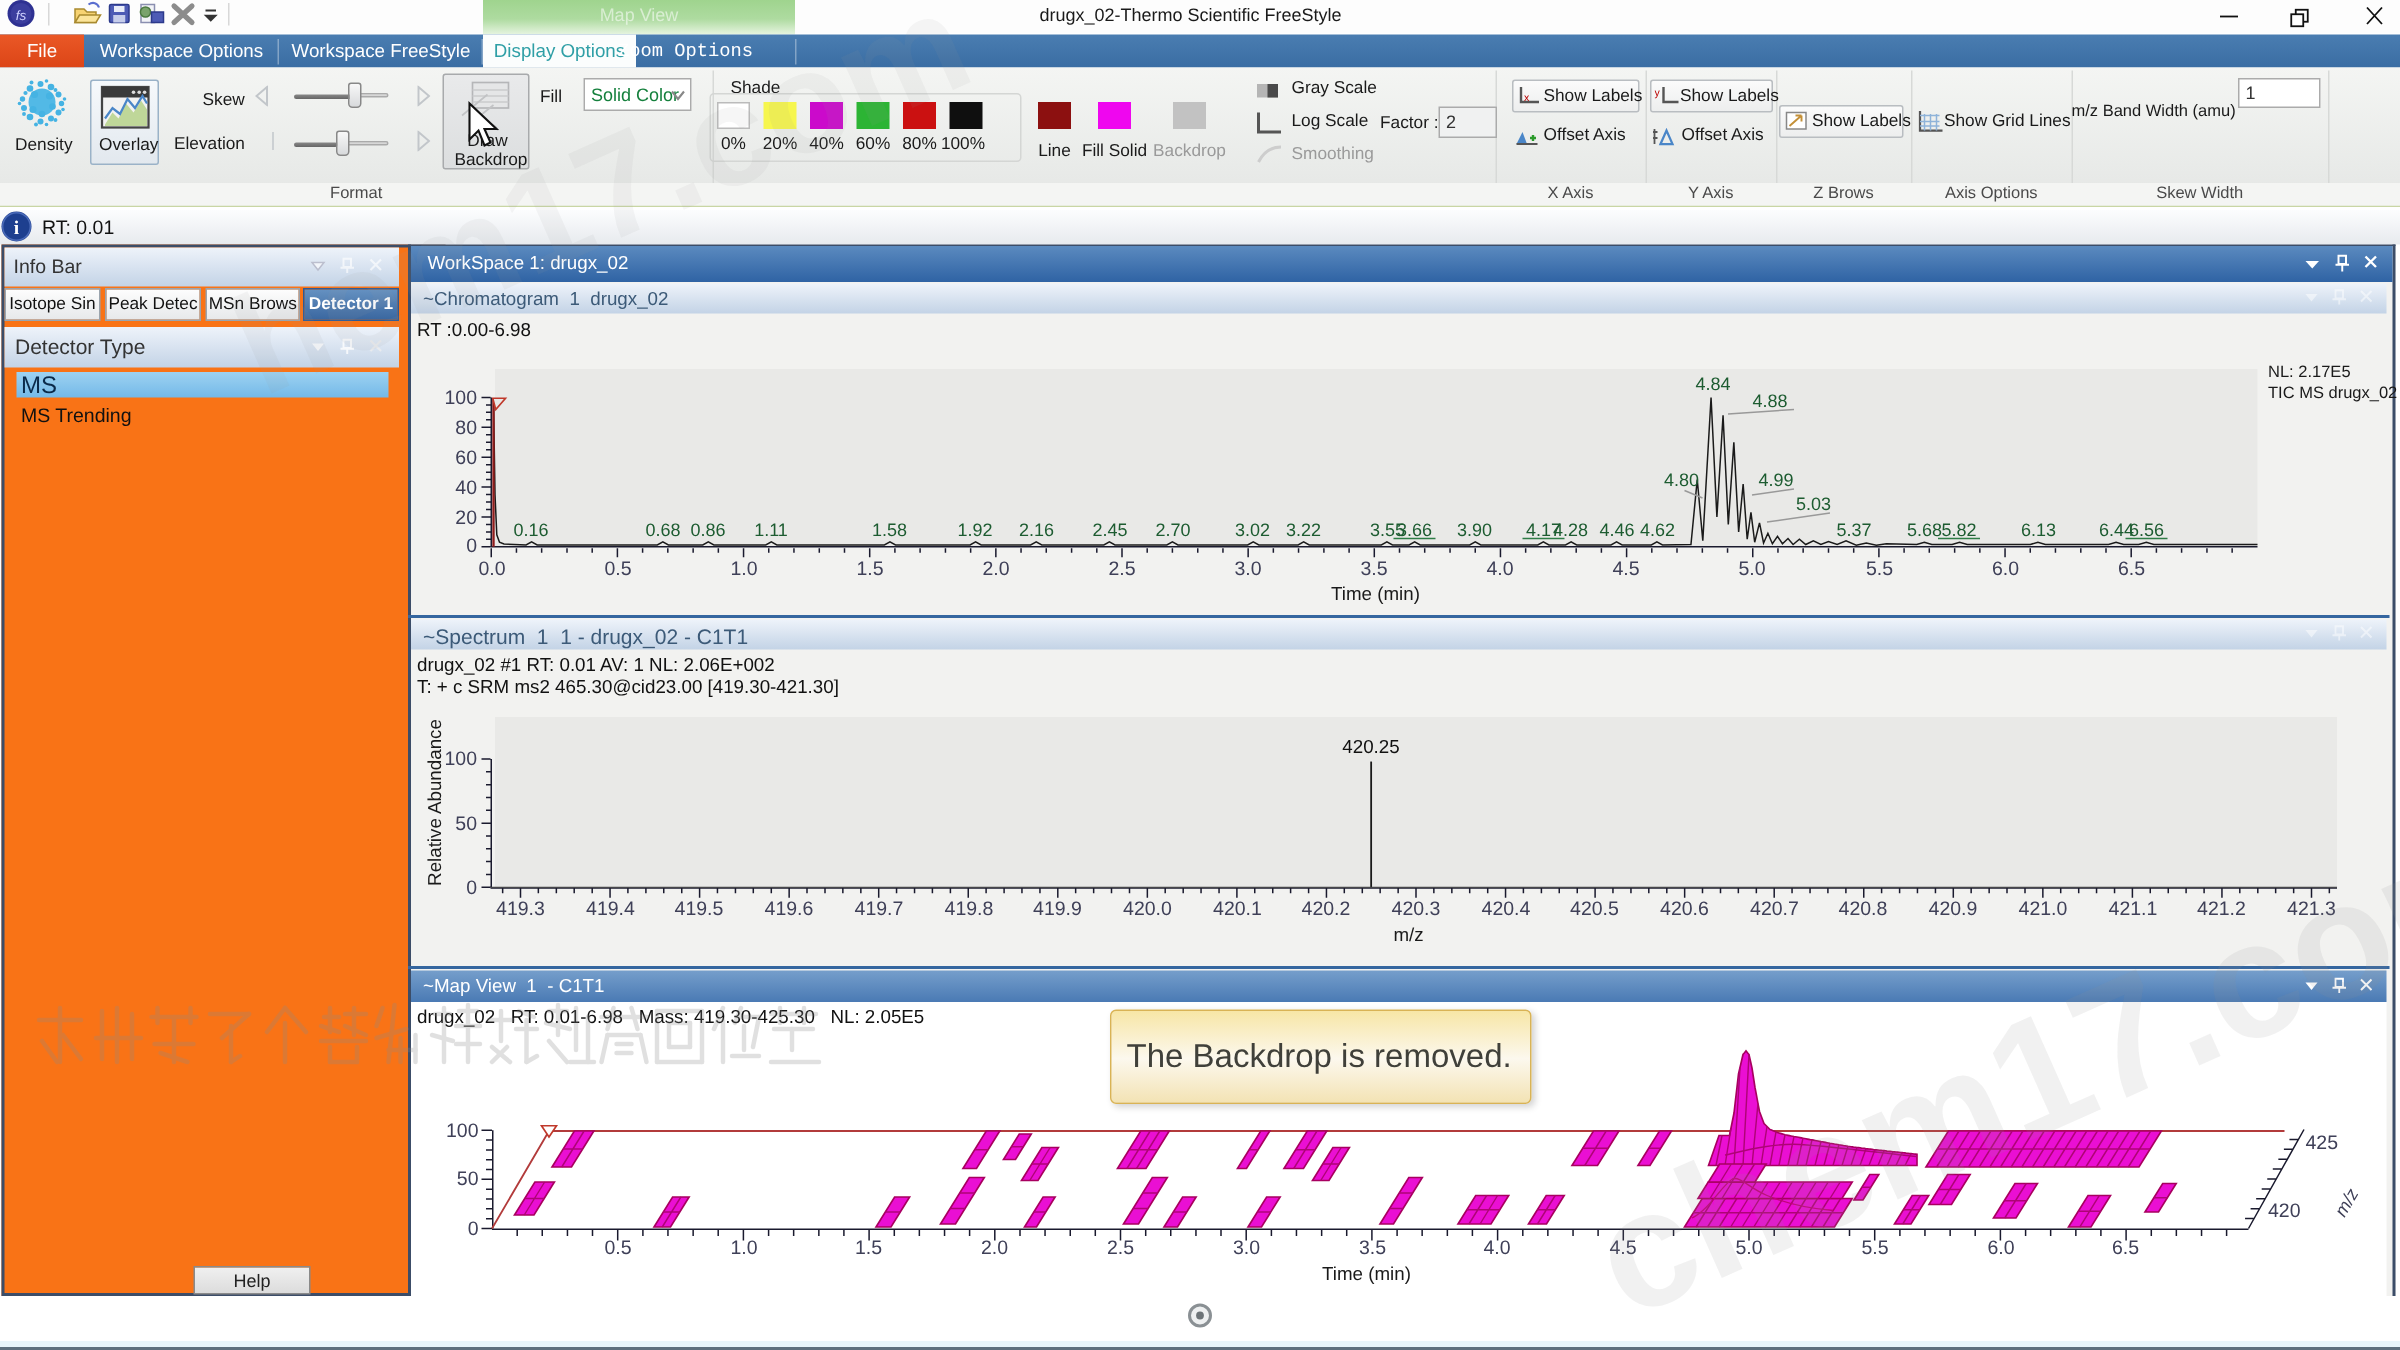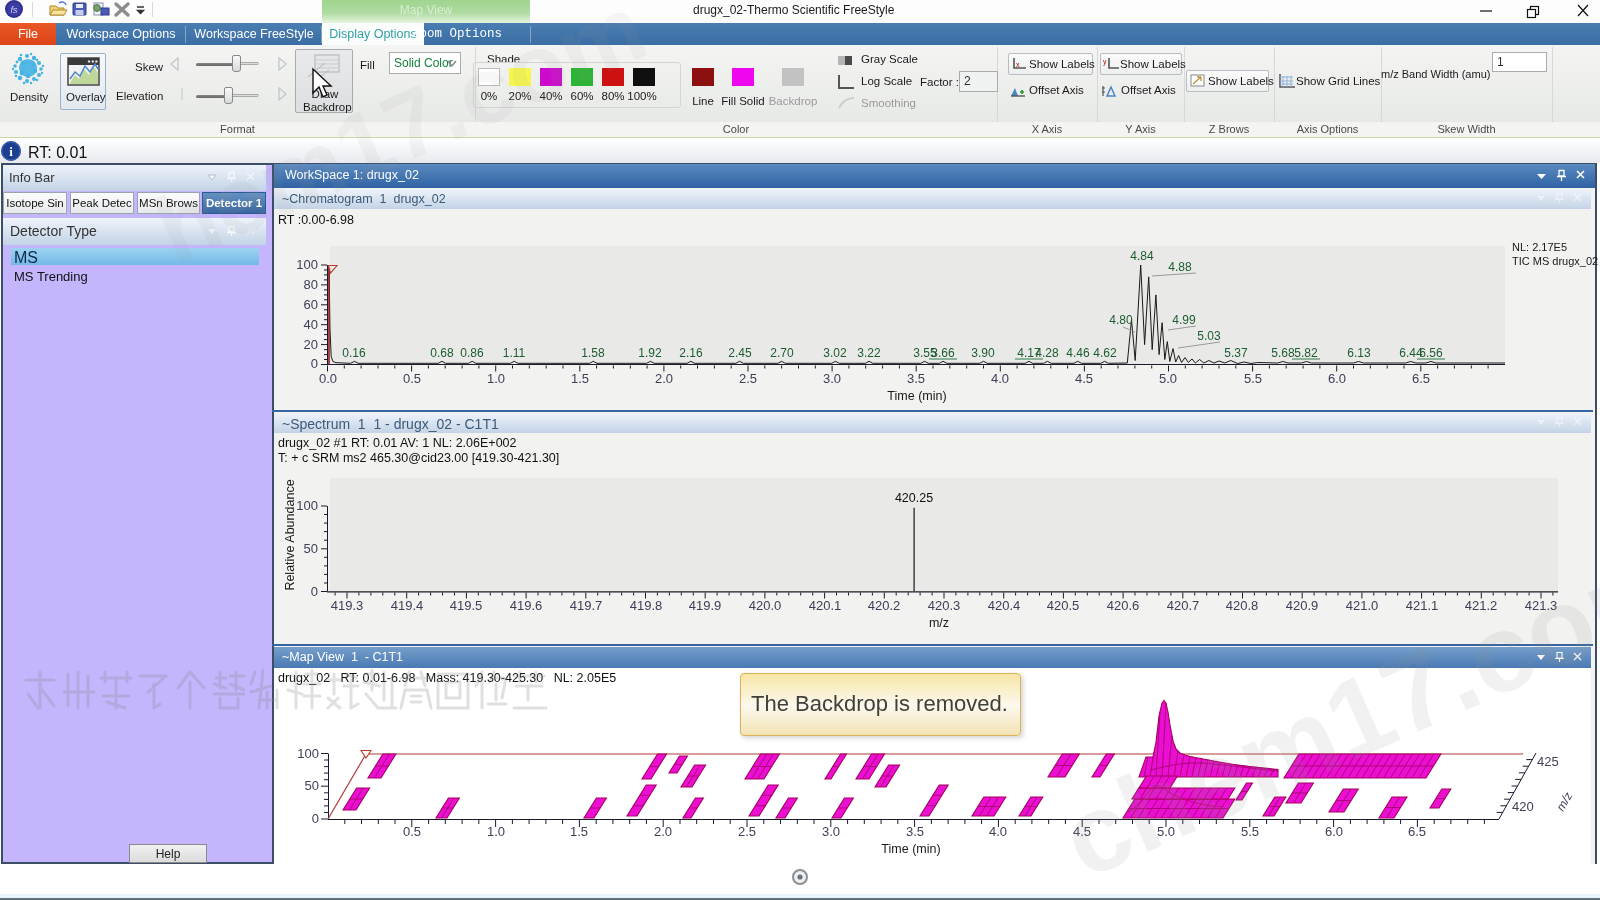--- a/index.html
+++ b/index.html
@@ -31,21 +31,21 @@
 input.rbinput, .rbinput { position:absolute; border:1px solid #ababab; background:#fff; font-size:12px; color:#333; font-family:"Liberation Sans",sans-serif; padding-left:4px; }
 .swatch { position:absolute; width:22px; height:18px; }
 .swlabel { position:absolute; font-size:11.5px; color:#1a1a1a; text-align:center; width:40px; }
 
 .slid-track { position:absolute; height:3px; background:linear-gradient(#888,#666); border-radius:2px; }
 .slid-track2 { position:absolute; height:3px; background:linear-gradient(#e8e8e8,#cfcfcf); border:1px solid #aaa; border-radius:2px; }
 .slid-handle { position:absolute; width:9px; height:17px; background:linear-gradient(#f8f8f8,#d8dadc); border:1px solid #888; border-radius:2px 2px 3px 3px; }
 
 #rtbar { left:0; top:139px; width:1600px; height:24px; background:linear-gradient(#fcfdfe,#e7eaee); border-top:1px solid #fff; }
 
-#leftpanel { left:1px; top:163px; width:296px; height:701px; background:#c4b5fd; border:2px solid #3c4d68;padding-left:38px; }
+#leftpanel { left:1px; top:163px; width:296px; height:701px; background:#f97316; border:2px solid #3c4d68;padding-left:38px; }
 #mainpanel { left:272px; top:163px; width:1325px; height:731px; background:#f2f2f0; }
 .phead-dark { background:linear-gradient(#5b8abf,#2f63a4); color:#fff; }
 .phead-mid { background:linear-gradient(#759ecb,#4a7ab4); color:#fff; }
 .phead-light { background:linear-gradient(#eef3fa,#c3d3e6); color:#3c5a78; }
 
 .ibtab { position:absolute; top:0; height:22px; border:1px solid #9aa4ae; background:linear-gradient(#fdfdfd,#e7e9eb); font-size:11.5px; color:#111; text-align:center; line-height:20px; white-space:nowrap; overflow:hidden; }
 svg.overlay { position:absolute; left:0; top:0; z-index:5; pointer-events:none; }
 </style>
 </head>
 <body>
@@ -266,35 +266,34 @@
       <path d="M3 2 L3 15 L18 15" stroke="#555" stroke-width="1.5" fill="none"></path>
       <path d="M6 4 L6 15 M10 4 L10 15 M14 4 L14 15 M3 5 L16 5 M3 9 L16 9 M3 12 L16 12" stroke="#8fb3d9" stroke-width="1"></path>
     </svg>
     <div class="rbtext" style="left:1296px;top:30px">Show Grid Lines</div>
 
     <div class="rbtext" style="left:1381px;top:23px;font-size:11px">m/z Band Width (amu)</div>
     <div class="rbinput" style="left:1492px;top:7px;width:55px;height:20px;line-height:18px">1</div>
   </div>
   <div id="glabels" class="abs">
     <div class="glabel" style="left:0;width:475px">Format</div>
-    <div class="glabel" style="left:475px;width:522px">Color</div>
     <div class="glabel" style="left:997px;width:100px">X Axis</div>
     <div class="glabel" style="left:1097px;width:87px">Y Axis</div>
     <div class="glabel" style="left:1184px;width:90px">Z Brows</div>
     <div class="glabel" style="left:1274px;width:107px">Axis Options</div>
     <div class="glabel" style="left:1381px;width:171px">Skew Width</div>
   </div>
 
   <div id="rtbar" class="abs">
     <svg width="26" height="24">
         <circle cx="11" cy="11" r="10" fill="#1d3f8f"></circle>
         <circle cx="11" cy="11" r="9.2" fill="none" stroke="#4a6ab8" stroke-width="1"></circle>
         <text x="11" y="16" font-size="13" font-family="Liberation Serif,serif" font-weight="bold" fill="#fff" text-anchor="middle">i</text>
       </svg>
-    <div class="abs" style="left:28px;top:4px;font-size:16px;color:#111">RT: 0.01</div>
+    <div class="abs" style="left:28px;top:4px;font-size:13px;color:#111">RT: 0.01</div>
   </div>
 
   <div id="leftpanel" class="abs">
     <div class="abs phead-light" style="left:0;top:0;width:263px;height:26px">
       <div class="abs" style="left:6px;top:5px;font-size:13px;color:#333">Info Bar</div>
       <svg width="60" height="20" style="position:absolute;right:2px;top:4px" opacity="0.65">
         <path d="M4 6 L12 6 L8 11 Z" fill="#fff" stroke="#aab">=</path>
         <path d="M25 3.5 L30 3.5 L30 9 L25 9 Z M23 9.5 L32 9.5 M27.5 9.5 L27.5 13" stroke="#fff" stroke-width="1.3" fill="none"></path>
         <path d="M43 4 L50 11 M50 4 L43 11" stroke="#fff" stroke-width="1.4"></path>
       </svg>

